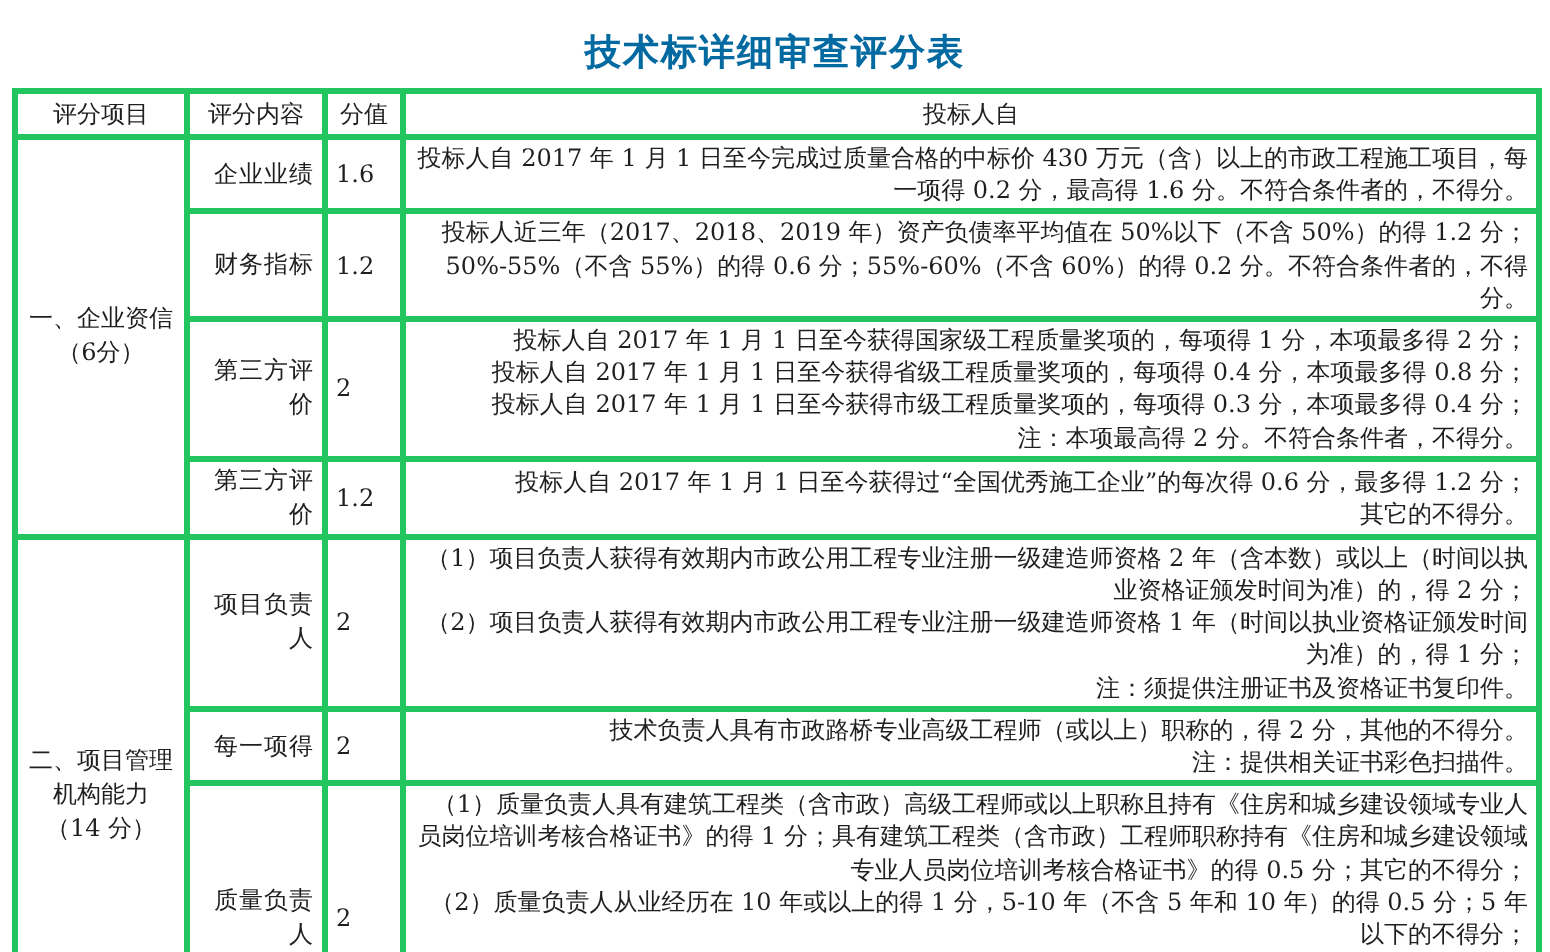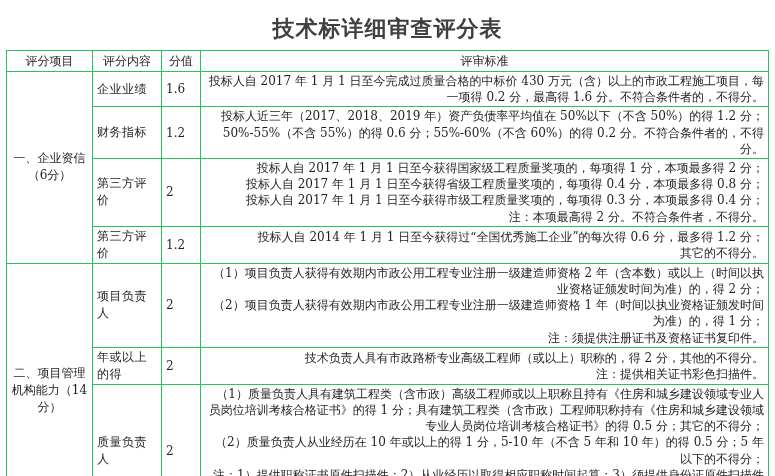--- a/index.html
+++ b/index.html
@@ -12,52 +12,52 @@
     width: 775px;
     height: 476px;
     background: #ffffff;
     overflow: hidden;
     font-family: "DejaVu Serif", "Liberation Serif", serif;
     color: #1f1f1f;
   }
   .doc-title {
     margin: 14px 0 6px 0;
     text-align: center;
-    font-size: 22px;
+    font-size: 18px;
     font-weight: bold;
     letter-spacing: 1px;
-    color: #404040;
+    color: #0369a1;
   }
   table.scoring {
     border-collapse: collapse;
     table-layout: fixed;
     width: 762px;
     margin-left: 6px;
   }
   table.scoring th,
   table.scoring td {
-    border: 1px solid #22c55e;
+    border: 3px solid #22c55e;
     font-size: 12px;
     font-weight: normal;
     vertical-align: middle;
     padding: 1px 4px;
     overflow: hidden;
   }
   th.hdr {
     text-align: center;
     height: 18px;
     padding: 1px 2px;
   }
   td.item-cell {
     text-align: center;
     padding: 1px 2px;
     line-height: 17px;
   }
   td.content-cell {
-    text-align: left;
+    text-align: right;
     padding: 1px 2px;
     letter-spacing: 0.5px;
   }
   td.score-cell {
     text-align: left;
     padding: 1px 2px;
   }
   td.criteria-cell {
     text-align: right;
     white-space: pre-wrap;
@@ -83,21 +83,21 @@
       <col style="width:86px">
       <col style="width:69px">
       <col style="width:39px">
       <col style="width:568px">
     </colgroup>
     <thead>
       <tr>
         <th class="hdr">评分项目</th>
         <th class="hdr">评分内容</th>
         <th class="hdr">分值</th>
-        <th class="hdr">评审标准</th>
+        <th class="hdr">投标人自</th>
       </tr>
     </thead>
     <tbody>
       <tr class="h34">
         <td class="item-cell" rowspan="4">一、企业资信（6分）</td>
         <td class="content-cell">企业业绩</td>
         <td class="score-cell">1.6</td>
         <td class="criteria-cell">投标人自 2017 年 1 月 1 日至今完成过质量合格的中标价 430 万元（含）以上的市政工程施工项目，每一项得 0.2 分，最高得 1.6 分。不符合条件者的，不得分。</td>
       </tr>
       <tr class="h35">
@@ -109,33 +109,33 @@
         <td class="content-cell">第三方评价</td>
         <td class="score-cell">2</td>
         <td class="criteria-cell">投标人自 2017 年 1 月 1 日至今获得国家级工程质量奖项的，每项得 1 分，本项最多得 2 分；
 投标人自 2017 年 1 月 1 日至今获得省级工程质量奖项的，每项得 0.4 分，本项最多得 0.8 分；
 投标人自 2017 年 1 月 1 日至今获得市级工程质量奖项的，每项得 0.3 分，本项最多得 0.4 分；
 注：本项最高得 2 分。不符合条件者，不得分。</td>
       </tr>
       <tr class="h31">
         <td class="content-cell">第三方评价</td>
         <td class="score-cell">1.2</td>
-        <td class="criteria-cell">投标人自 2014 年 1 月 1 日至今获得过“全国优秀施工企业”的每次得 0.6 分，最多得 1.2 分；
+        <td class="criteria-cell">投标人自 2017 年 1 月 1 日至今获得过“全国优秀施工企业”的每次得 0.6 分，最多得 1.2 分；
 其它的不得分。</td>
       </tr>
       <tr class="h84">
         <td class="item-cell" rowspan="3">二、项目管理机构能力（14 分）</td>
         <td class="content-cell">项目负责人</td>
         <td class="score-cell">2</td>
         <td class="criteria-cell">（1）项目负责人获得有效期内市政公用工程专业注册一级建造师资格 2 年（含本数）或以上（时间以执业资格证颁发时间为准）的，得 2 分；
 （2）项目负责人获得有效期内市政公用工程专业注册一级建造师资格 1 年（时间以执业资格证颁发时间为准）的，得 1 分；
 注：须提供注册证书及资格证书复印件。</td>
       </tr>
       <tr class="h35">
-        <td class="content-cell">年或以上的得</td>
+        <td class="content-cell">每一项得</td>
         <td class="score-cell">2</td>
         <td class="criteria-cell">技术负责人具有市政路桥专业高级工程师（或以上）职称的，得 2 分，其他的不得分。
 注：提供相关证书彩色扫描件。</td>
       </tr>
       <tr class="h124">
         <td class="content-cell">质量负责人</td>
         <td class="score-cell">2</td>
         <td class="criteria-cell">（1）质量负责人具有建筑工程类（含市政）高级工程师或以上职称且持有《住房和城乡建设领域专业人员岗位培训考核合格证书》的得 1 分；具有建筑工程类（含市政）工程师职称持有《住房和城乡建设领域专业人员岗位培训考核合格证书》的得 0.5 分；其它的不得分；
 （2）质量负责人从业经历在 10 年或以上的得 1 分，5-10 年（不含 5 年和 10 年）的得 0.5 分；5 年以下的不得分；
 注：1）提供职称证书原件扫描件；2）从业经历以取得相应职称时间起算；3）须提供身份证原件扫描件及近六个月连续社保证明原件扫描件；4）《住房和城乡建设领域专业人员岗位培训考核合格证书》岗位名称须为质量</td>

